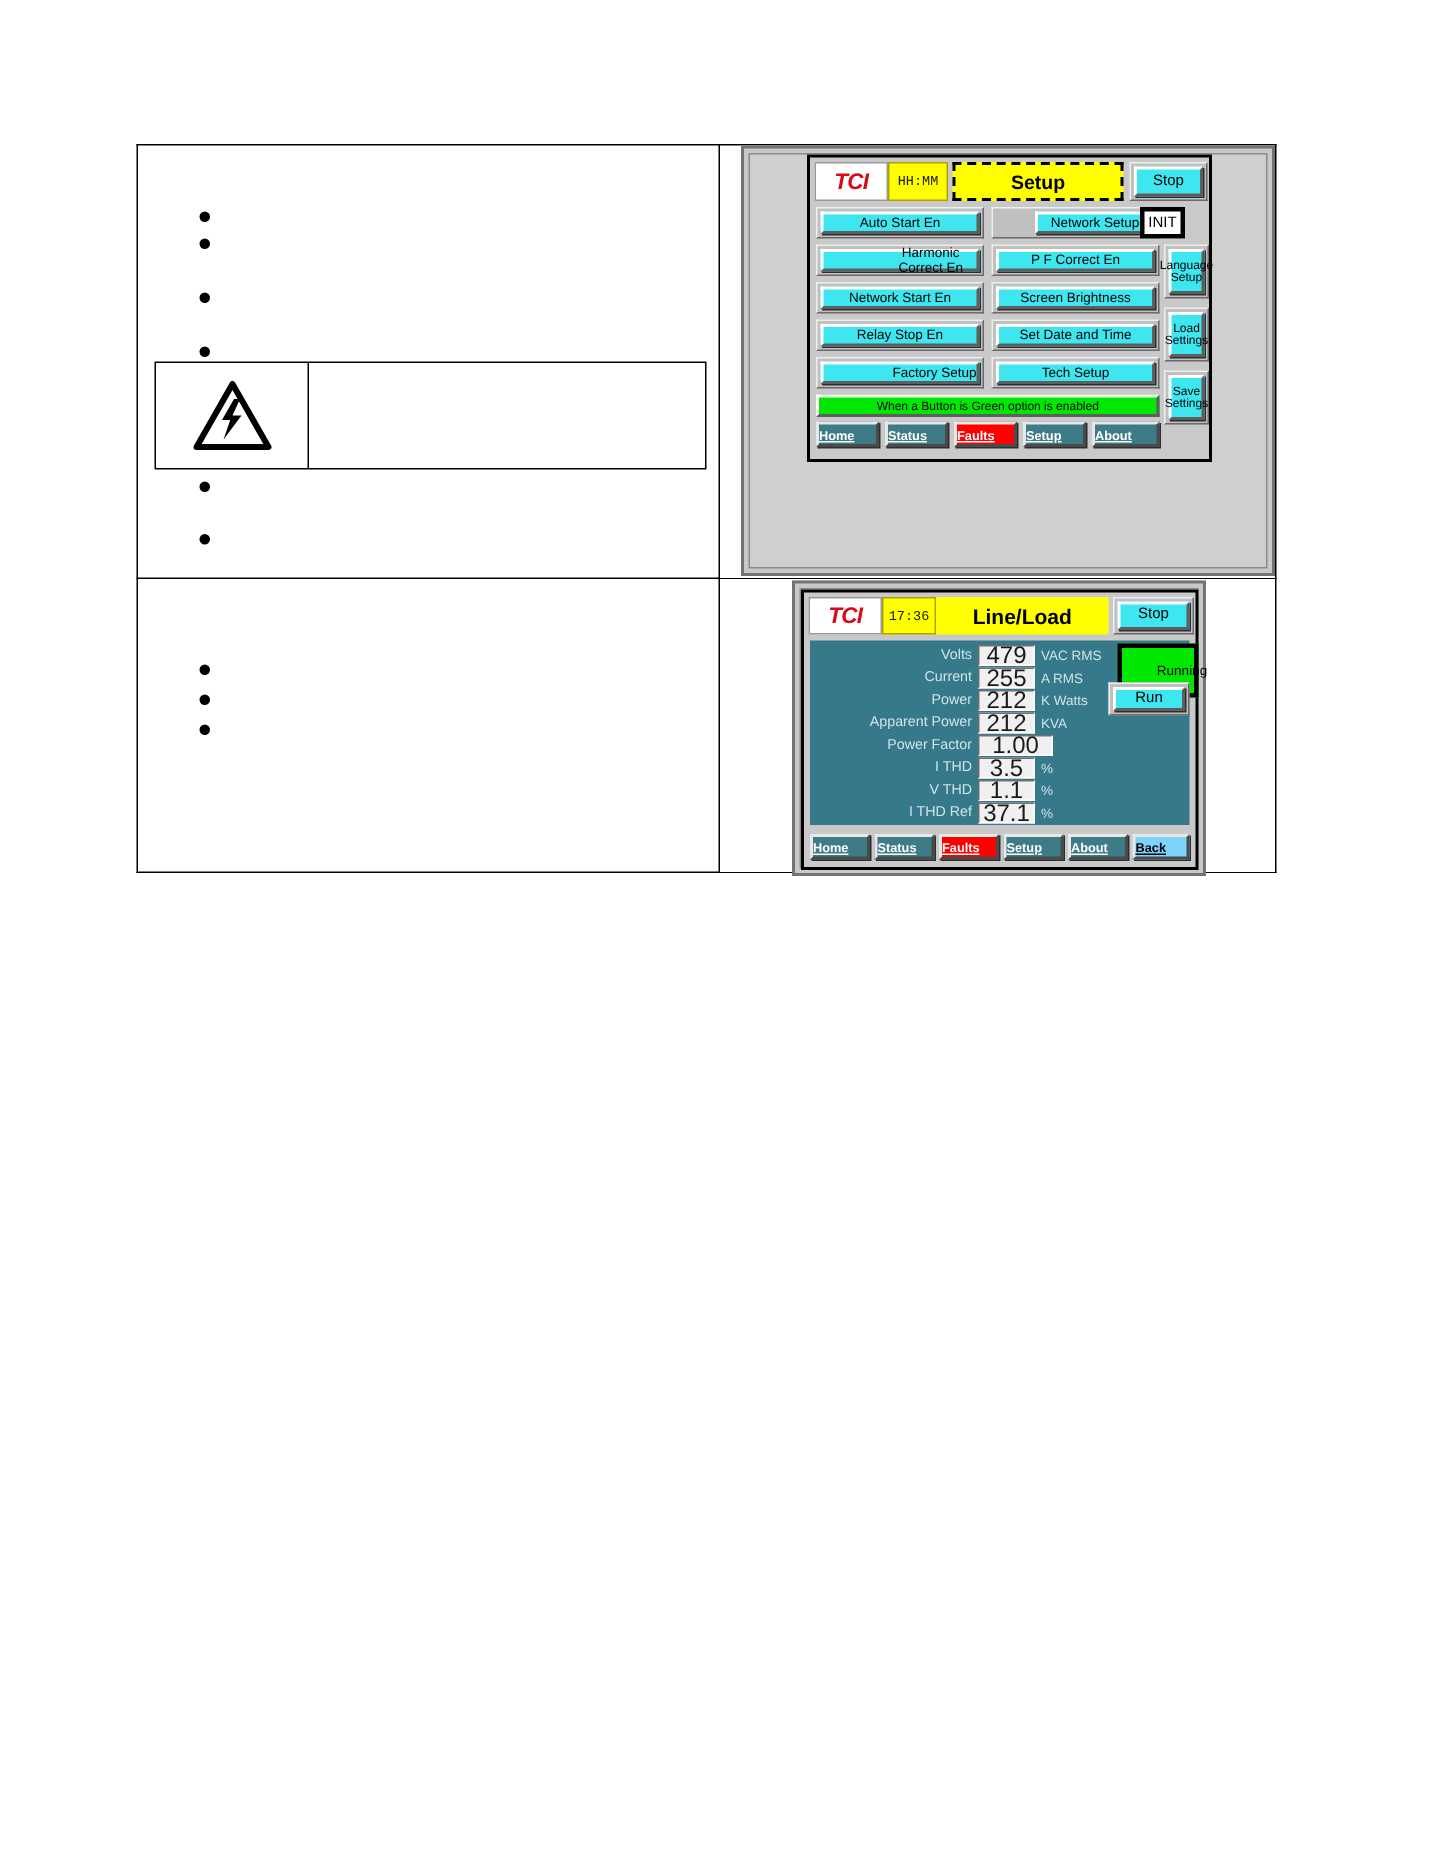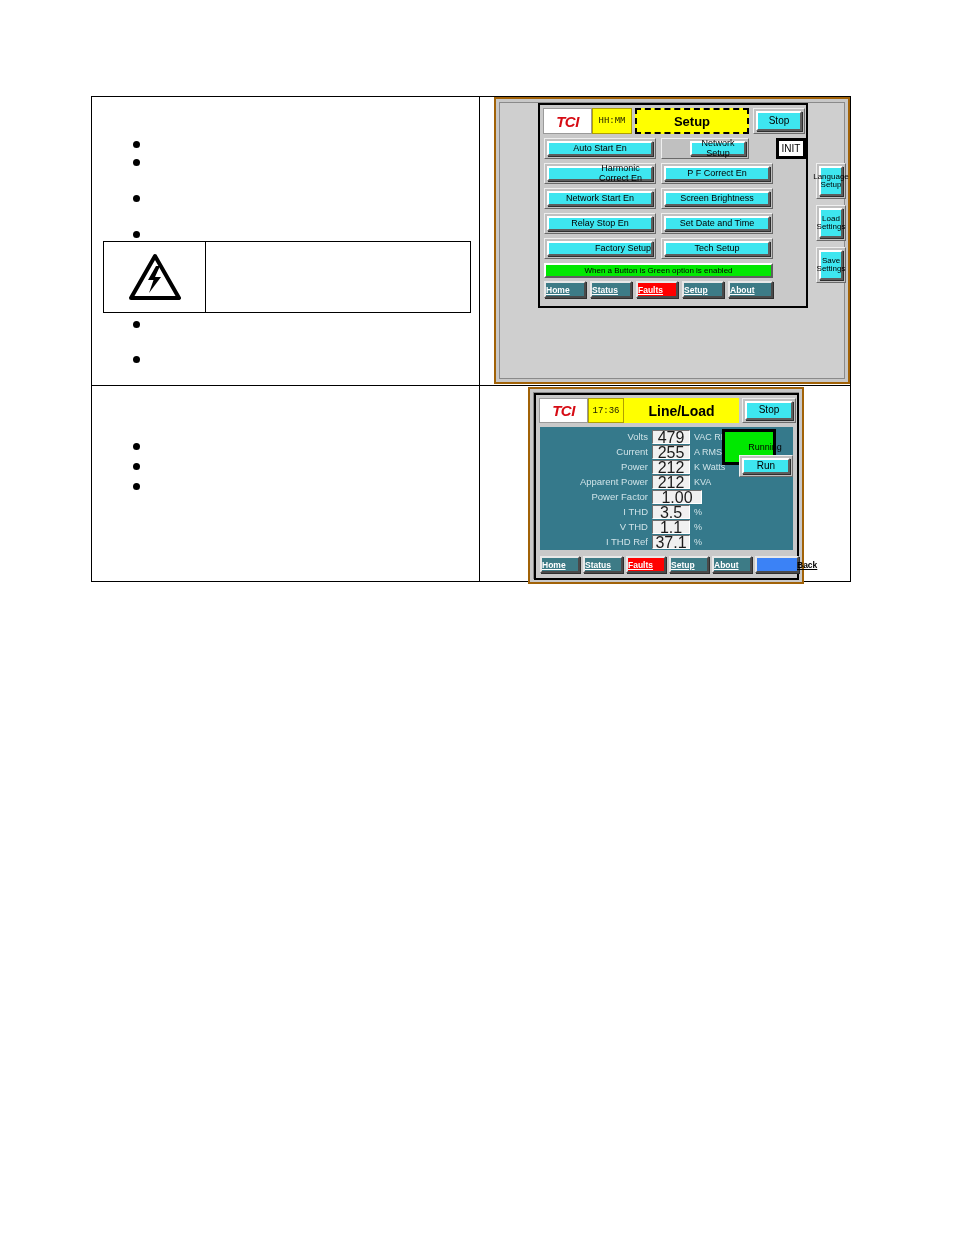--- a/index.html
+++ b/index.html
@@ -56,21 +56,21 @@
     display: flex;
     align-items: center;
     justify-content: center;
     box-sizing: border-box;
   }
   .warn-text-cell { flex: 1; }
 
   
   .hmi {
     position: absolute;
-    border: 2px solid #a16207;
+    border: 2px solid #737373;
     background: #c8c8c8;
     box-sizing: border-box;
     font-family: "Liberation Sans", sans-serif;
   }
   .hmi-inner {
     position: absolute;
     left: 3px; top: 3px; right: 3px; bottom: 3px;
     border: 1px solid #8a8a8a;
     background: #cfcfcf;
     box-sizing: border-box;
@@ -165,21 +165,20 @@
     box-sizing: border-box;
   }
   .setup-grid-btn {
     position: absolute;
     height: 18px;
     font-size: 8.5px;
   }
   .sidebtn {
     position: absolute;
     font-size: 9px;
-    margin-left: 40px;
   }
   .init-btn {
     position: absolute;
     background: #ffffff;
     border: 3px solid #000000;
     display: flex;
     align-items: center;
     justify-content: center;
     font-size: 10px;
     color: #000;
@@ -210,21 +209,21 @@
     display: flex;
     align-items: center;
     justify-content: flex-start;
     color: #ffffff;
     font-size: 8.5px;
     font-weight: bold;
     box-sizing: border-box;
     text-decoration: underline;
   }
   .navbtn.faults { background: #ff0000; color: #ffffff; }
-  .navbtn.back   { background: #3b82f6; color: #000000; padding-left: 40px; }
+  .navbtn.back   { background: #7dd3fc; color: #000000; }
 
   
   #ll-panel { left: 528px; top: 387px; width: 276px; height: 197px; }
   #ll-screen {
     position: absolute;
     left: 4px; top: 4px;
     width: 265px; height: 187px;
     background: #c9c9c9;
     border: 2px solid #000;
     box-sizing: border-box;
@@ -361,21 +360,21 @@
       <div class="btn3d" style="height:100%;">
         <span>Relay Stop En</span>
       </div>
     </div>
     <div class="btn-outerframe setup-grid-btn" style="left:4px; top:133px; width:112px; height:21px;">
       <div class="btn3d" style="height:100%;justify-content:flex-end;">
         <span>Factory Setup</span>
       </div>
     </div>
 
-    <div class="btn-outerframe setup-grid-btn" style="left:121px; top:33px; width:88px; height:21px;padding-left:28px;">
+    <div class="btn-outerframe setup-grid-btn" style="left:121px; top:33px; width:112px; height:21px;padding-left:28px;">
       <div class="btn3d" style="height:100%;">
         <span>Network Setup</span>
       </div>
     </div>
     <div class="btn-outerframe setup-grid-btn" style="left:121px; top:58px; width:112px; height:21px;">
       <div class="btn3d" style="height:100%;">
         <span>P F Correct En</span>
       </div>
     </div>
     <div class="btn-outerframe setup-grid-btn" style="left:121px; top:83px; width:112px; height:21px;">
@@ -387,21 +386,21 @@
       <div class="btn3d" style="height:100%;">
         <span>Set Date and Time</span>
       </div>
     </div>
     <div class="btn-outerframe setup-grid-btn" style="left:121px; top:133px; width:112px; height:21px;">
       <div class="btn3d" style="height:100%;">
         <span>Tech Setup</span>
       </div>
     </div>
 
-    <div class="init-btn" style="left:236px; top:33px; width:30px; height:21px;">
+    <div class="init-btn" style="left:220px; top:33px; width:30px; height:21px;">
       <span>INIT</span>
     </div>
 
     <div class="btn-outerframe sidebtn" style="left:236px; top:58px; width:30px; height:36px;">
       <div class="btn3d" style="height:100%; flex-direction:column; font-size:8px;">
         <span>Language</span>
         <span>Setup</span>
       </div>
     </div>
 
@@ -498,21 +497,21 @@
         <span class="ll-value">1.1</span>
         <span class="ll-unit">%</span>
       </div>
       <div class="ll-row">
         <span class="ll-label">I THD Ref</span>
         <span class="ll-value">37.1</span>
         <span class="ll-unit">%</span>
       </div>
     </div>
 
-    <div class="running-btn" style="left:186px; top:34px; width:54px; height:36px;padding-left:32px;">
+    <div class="running-btn" style="left:209px; top:34px; width:54px; height:36px;padding-left:32px;">
       <span>Running</span>
     </div>
     <div class="btn-outerframe" style="position:absolute; left:203px; top:60px; width:54px; height:22px;">
       <div class="btn3d" style="height:100%; font-size:10px;">
         <span>Run</span>
       </div>
     </div>
 
     <div class="navbtn" style="left:4px; top:161px; width:40px; height:17px;">
       <span>Home</span>

